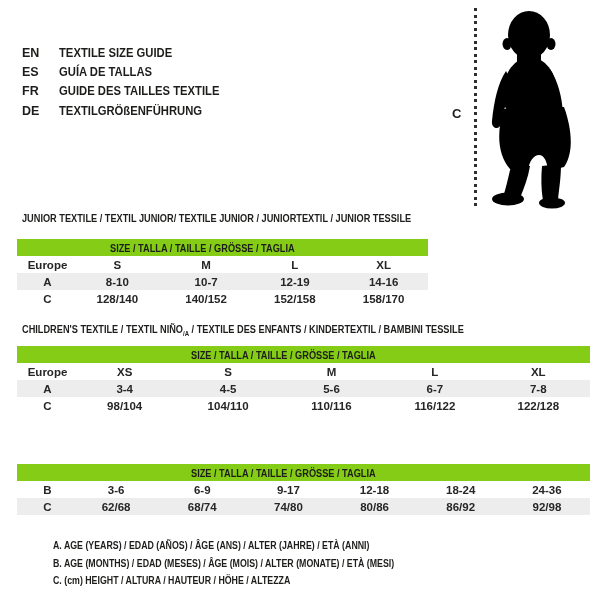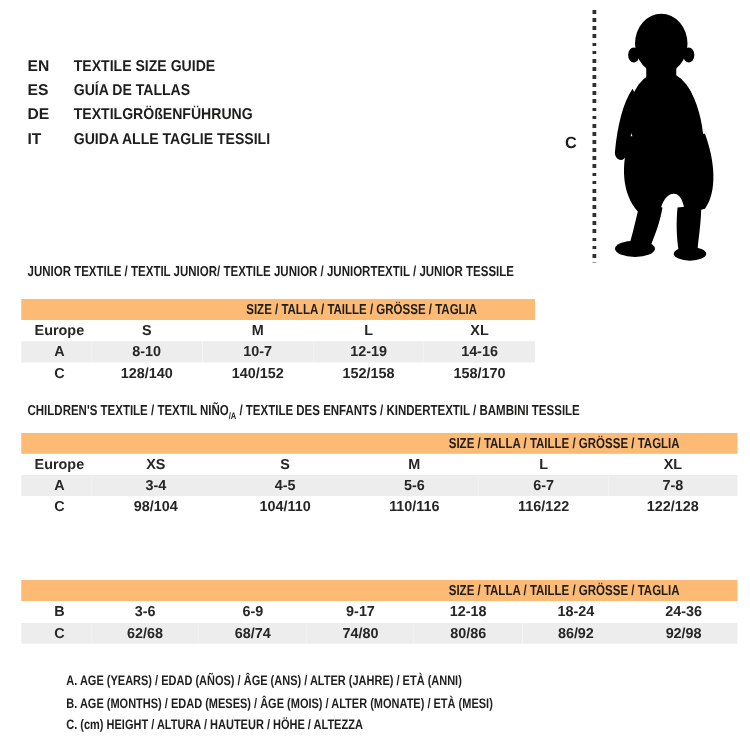--- a/index.html
+++ b/index.html
@@ -26,21 +26,21 @@
   
   .sec-heading{position:absolute;left:22px;font-weight:bold;font-size:11.5px;line-height:15px;}
   .h1{top:211px;} .h2{top:322px;text-decoration:underline;} .h3{top:424px;}
   sub{font-size:7.5px;}
 
   table.size-table{position:absolute;left:17px;border-collapse:collapse;table-layout:fixed;
     font-weight:bold;font-size:11.5px;color:#262626;}
   .t1{top:239px;width:411px;} .t2{top:346px;width:573px;} .t3{top:464px;width:573px;}
   .size-table td{height:17px;padding:0;text-align:center;vertical-align:middle;overflow:hidden;}
   .size-table td.lbl{text-align:center;padding-left:5px;}
-  .size-table tr.hdr td{background:#fdba74;text-align:right;padding-left:5px;color:#1d1d1b;margin-top:48px;}
+  .size-table tr.hdr td{background:#84cc16;text-align:center;padding-left:5px;color:#1d1d1b;margin-top:48px;}
   .size-table tr.alt td{background:#ededed;}
   col.c-label{width:56px;}
 
   
   .footnotes{position:absolute;left:22px;top:537px;font-weight:bold;font-size:11px;}
   .fn{height:17.5px;line-height:17.5px;margin-left:31px;}
 </style>
 </head>
 <body>
 
@@ -49,26 +49,26 @@
   <div class="lang-list">
     <div class="lang-row">
       <span class="lang-code">EN</span>
       <span class="lang-title"><span class="cond90">TEXTILE SIZE GUIDE</span></span>
     </div>
     <div class="lang-row">
       <span class="lang-code">ES</span>
       <span class="lang-title"><span class="cond90">GUÍA DE TALLAS</span></span>
     </div>
     <div class="lang-row">
+      <span class="lang-code">FR</span>
+      <span class="lang-title"><span class="cond90">GUIDE DES TAILLES TEXTILE</span></span>
+    </div>
+    <div class="lang-row">
       <span class="lang-code">DE</span>
       <span class="lang-title"><span class="cond90">TEXTILGRÖßENFÜHRUNG</span></span>
-    </div>
-    <div class="lang-row">
-      <span class="lang-code">IT</span>
-      <span class="lang-title"><span class="cond90">GUIDA ALLE TAGLIE TESSILI</span></span>
     </div>
   </div>
 
   <div class="figure">
     <div class="dash-line"></div>
     <span class="fig-label">C</span>
     <svg class="baby-svg" viewBox="0 0 112 205" aria-hidden="true">
       <g fill="#000000">
         <ellipse cx="45" cy="30" rx="21" ry="24"></ellipse>
         <ellipse cx="23" cy="39" rx="4.5" ry="6"></ellipse>

